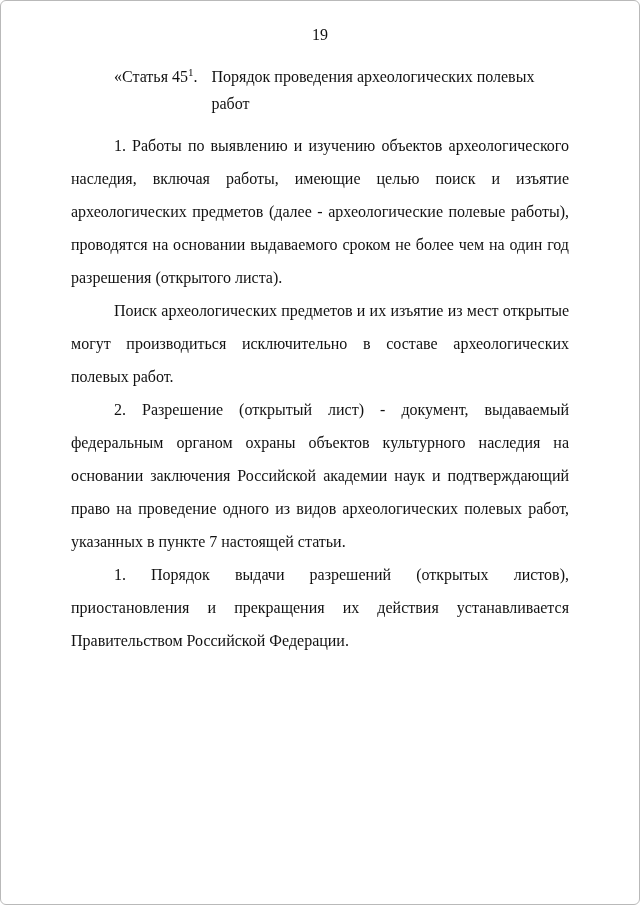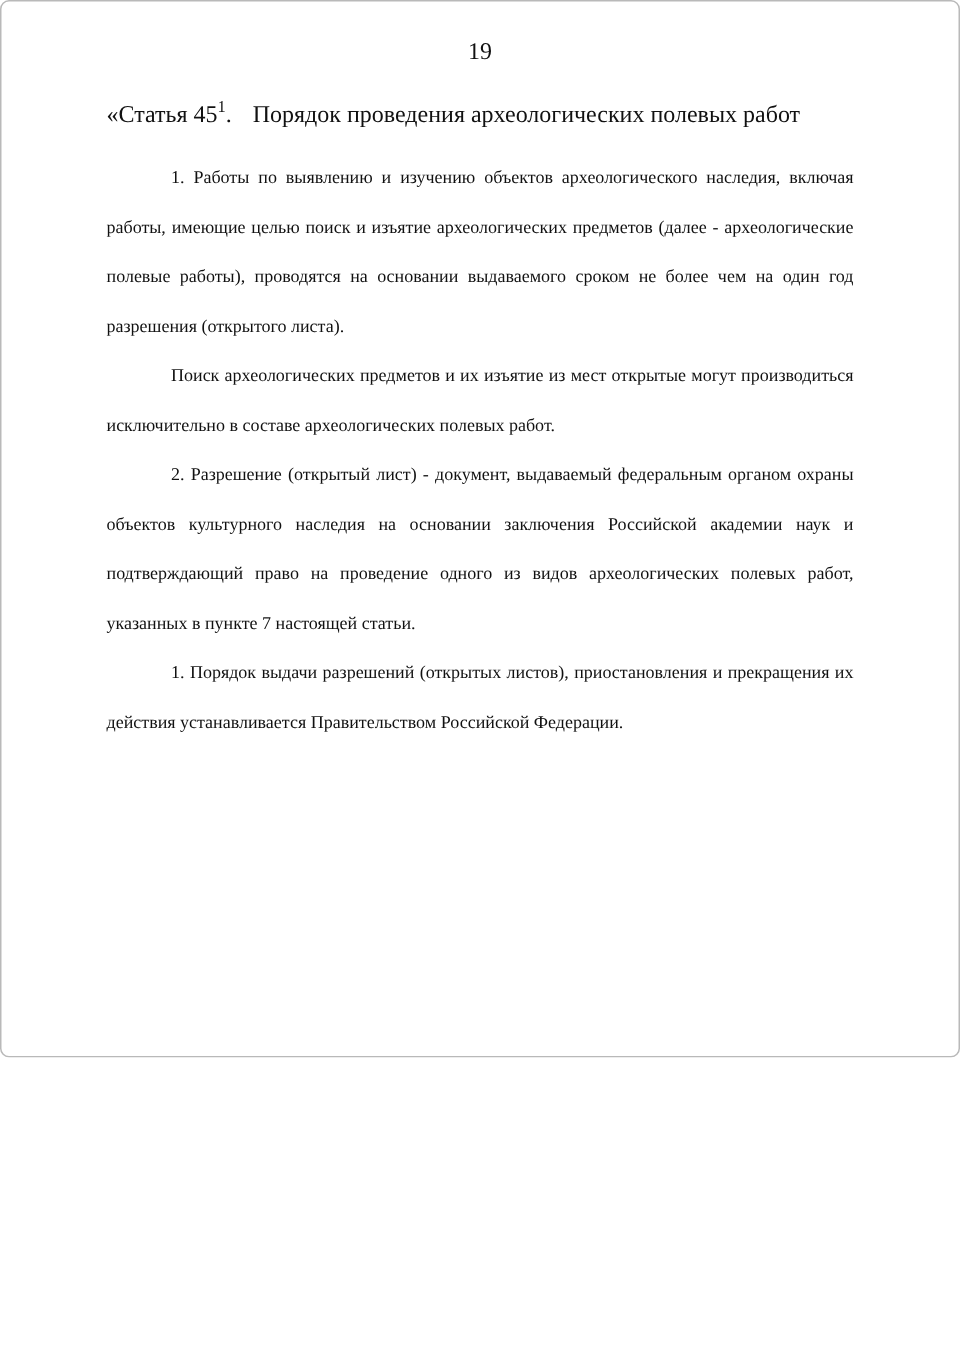--- a/index.html
+++ b/index.html
@@ -3,60 +3,61 @@
 <meta charset="utf-8">
 <style>
   html, body {
     margin: 0;
     padding: 0;
     background: #ffffff;
   }
   .page {
     box-sizing: border-box;
     width: 640px;
-    height: 705px;
+    height: 905px;
     background: #ffffff;
     border: 1px solid #b9b9b9;
     border-radius: 6px;
     font-family: "Liberation Serif", "DejaVu Serif", serif;
     color: #111111;
     overflow: hidden;
     position: relative;
     padding: 24px 70px 20px 70px;
   }
   .page-number {
     text-align: center;
     font-size: 16px;
     line-height: 20px;
     margin-bottom: 18px;
   }
   .heading {
     display: flex;
     align-items: flex-start;
+    margin-left: 43px;
     font-size: 16px;
     line-height: 27px;
     margin-bottom: 12px;
   }
   .h-prefix {
     white-space: nowrap;
     flex: 0 0 auto;
     padding-right: 14px;
   }
   .h-prefix sup {
     font-size: 11px;
     line-height: 0;
     vertical-align: super;
   }
   .h-title {
     font-weight: normal;
     flex: 1 1 auto;
   }
   .body-text p.para {
     margin: 0;
-    font-size: 12px;
+    font-size: 16px;
     line-height: 33px;
     text-indent: 43px;
     text-align: justify;
     text-align-last: left;
   }
 </style>
 </head>
 <body>
 
 <div class="page">

